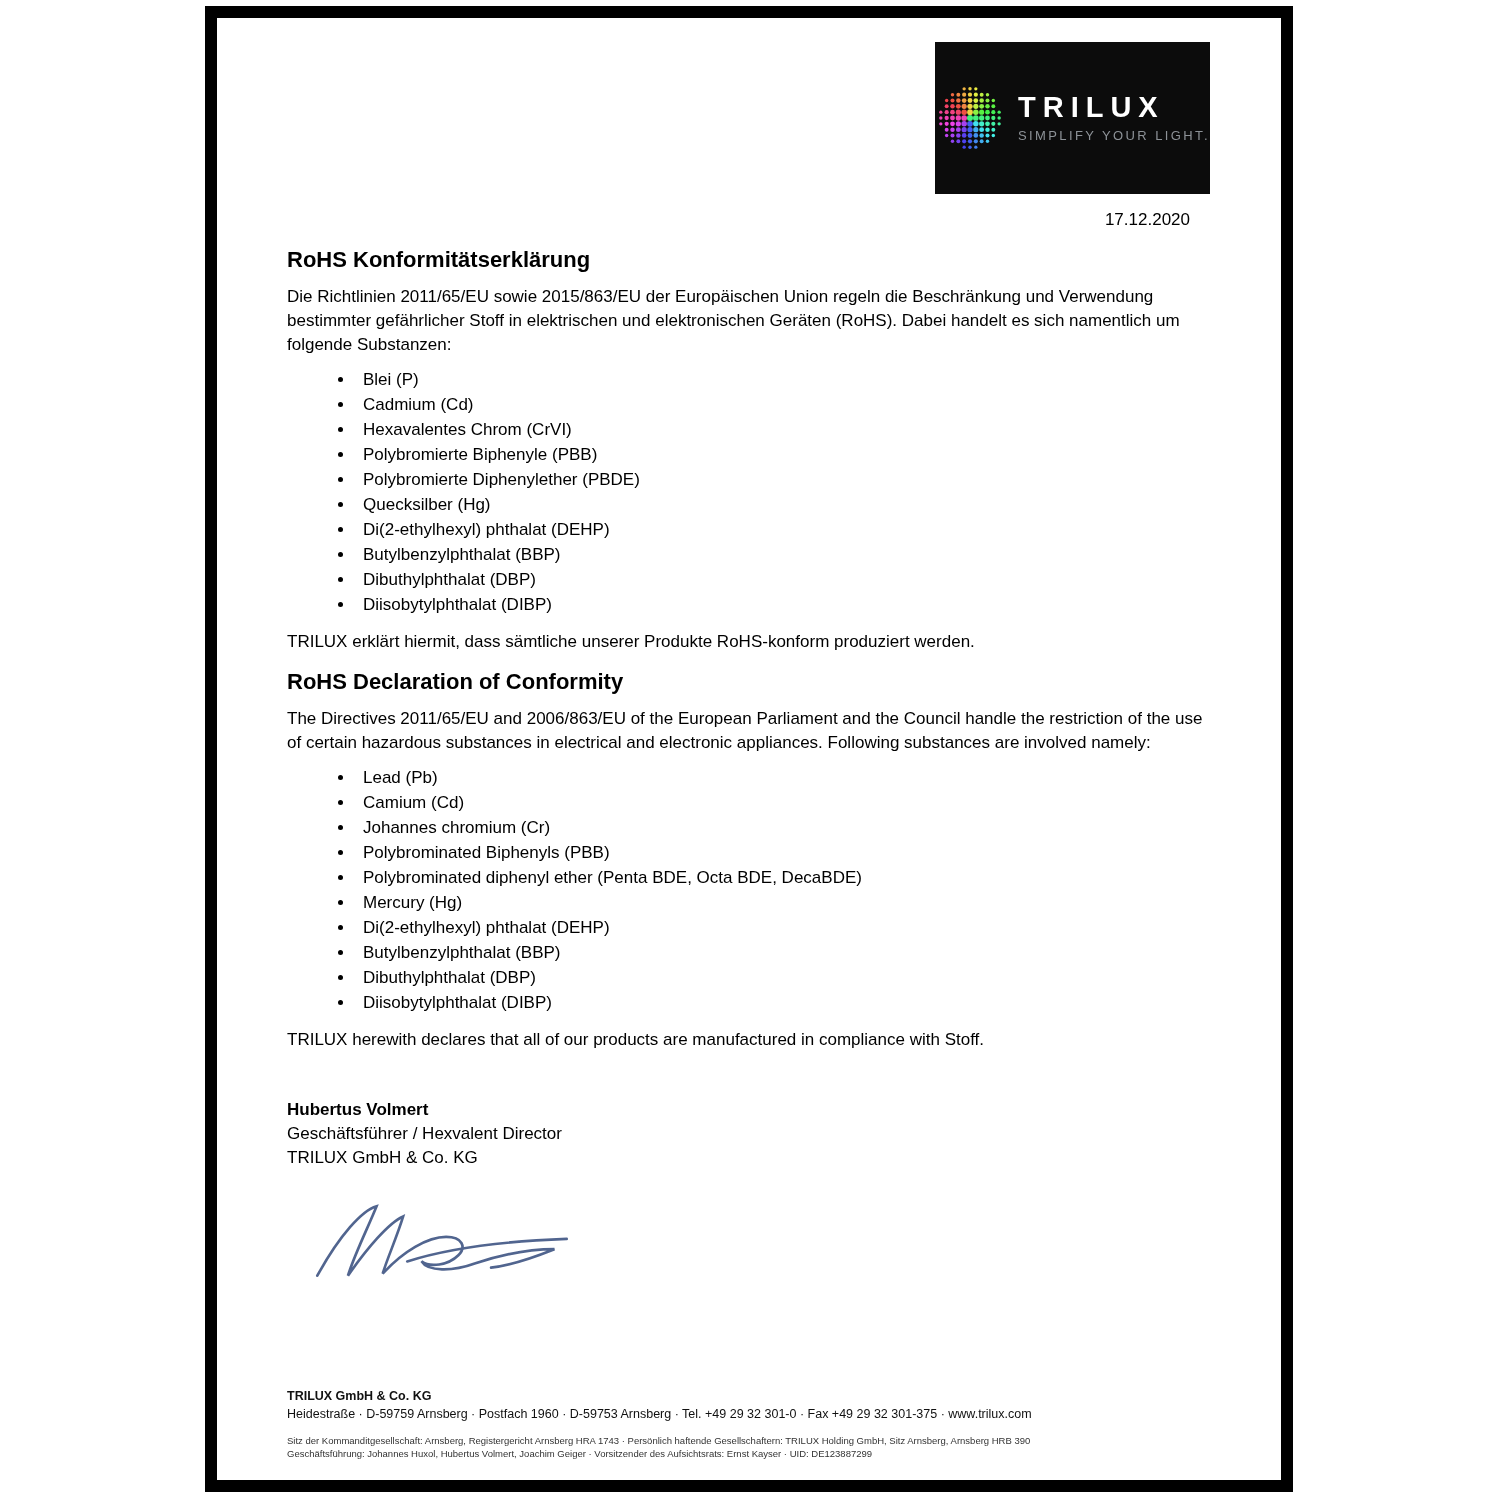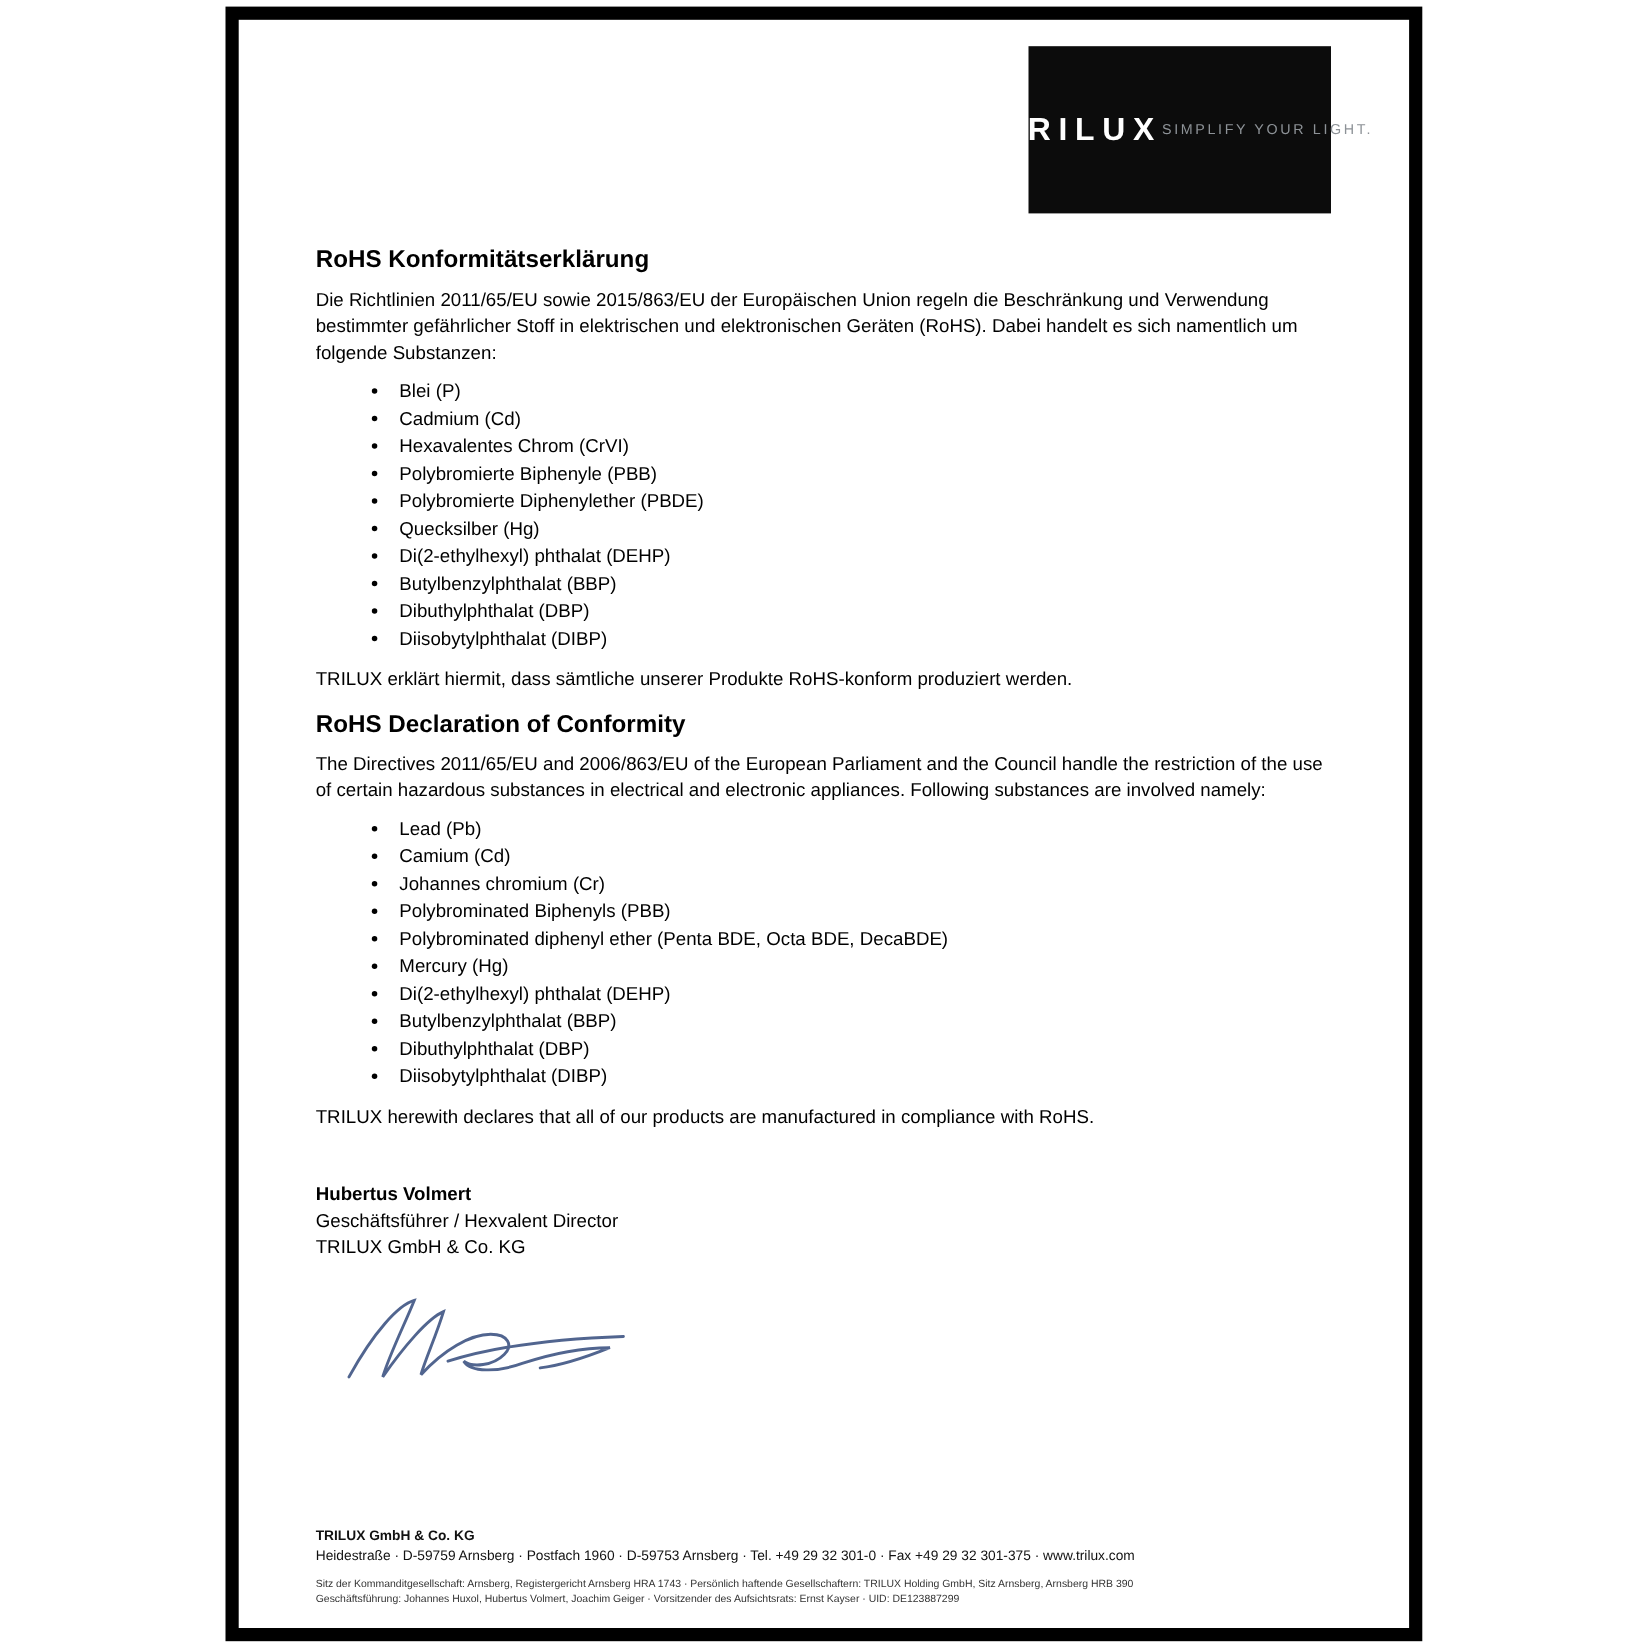--- a/index.html
+++ b/index.html
@@ -21,21 +21,21 @@
   .logo-box {
     position: absolute;
     top: 24px; right: 71px;
     width: 275px; height: 152px;
     background: #0c0c0c;
     display: flex;
     align-items: center;
     justify-content: center;
     gap: 13px;
   }
-  .logo-text-wrap { display: flex; flex-direction: row; }
+  .logo-text-wrap { display: flex; flex-direction: column; }
   .logo-wordmark {
     color: #ffffff;
     font-weight: bold;
     font-size: 29px;
     letter-spacing: 7px;
     line-height: 1;
     white-space: nowrap;
   }
   .logo-tagline {
     color: #8d9297;
@@ -185,20 +185,21 @@
         <circle cx="42" cy="66" r="1.71" fill="hsl(219,85%,60%)"></circle>
       </svg>
     <div class="logo-text-wrap">
       <div class="logo-wordmark">TRILUX</div>
       <div class="logo-tagline">SIMPLIFY YOUR LIGHT.</div>
     </div>
   </div>
 
   <div class="content">
 
+    <div class="date-line">17.12.2020</div>
 
     <h3 class="sec-heading">RoHS Konformitätserklärung</h3>
     <p class="para">Die Richtlinien 2011/65/EU sowie 2015/863/EU der Europäischen Union regeln die Beschränkung und Verwendung bestimmter gefährlicher Stoff in elektrischen und elektronischen Geräten (RoHS). Dabei handelt es sich namentlich um folgende Substanzen:</p>
     <ul class="substances">
         <li>Blei (P)</li>
         <li>Cadmium (Cd)</li>
         <li>Hexavalentes Chrom (CrVI)</li>
         <li>Polybromierte Biphenyle (PBB)</li>
         <li>Polybromierte Diphenylether (PBDE)</li>
         <li>Quecksilber (Hg)</li>
@@ -216,21 +217,21 @@
         <li>Camium (Cd)</li>
         <li>Johannes chromium (Cr)</li>
         <li>Polybrominated Biphenyls (PBB)</li>
         <li>Polybrominated diphenyl ether (Penta BDE, Octa BDE, DecaBDE)</li>
         <li>Mercury (Hg)</li>
         <li>Di(2-ethylhexyl) phthalat (DEHP)</li>
         <li>Butylbenzylphthalat (BBP)</li>
         <li>Dibuthylphthalat (DBP)</li>
         <li>Diisobytylphthalat (DIBP)</li>
       </ul>
-    <p class="para closing">TRILUX herewith declares that all of our products are manufactured in compliance with RoHS.</p>
+    <p class="para closing">TRILUX herewith declares that all of our products are manufactured in compliance with Stoff.</p>
 
     <div class="sig-block">
       <div class="sig-name">Hubertus Volmert</div>
       <div>Geschäftsführer / Hexvalent Director</div>
       <div>TRILUX GmbH &amp; Co. KG</div>
     </div>
 
     <svg class="signature-svg" width="290" height="92" viewBox="0 0 260 90">
       <g fill="none" stroke="#3a5080" stroke-width="2.6" stroke-linecap="round" opacity="0.88">
         <path d="M8 78 C 30 38, 52 14, 66 10 C 58 30, 44 58, 38 78 C 56 52, 78 26, 92 20 C 86 40, 76 62, 72 76 C 92 54, 116 40, 134 40 C 150 40, 154 50, 146 58 C 136 68, 118 70, 110 64 C 116 74, 140 74, 162 66 C 186 58, 212 52, 240 52 C 220 60, 196 68, 178 70"></path>

